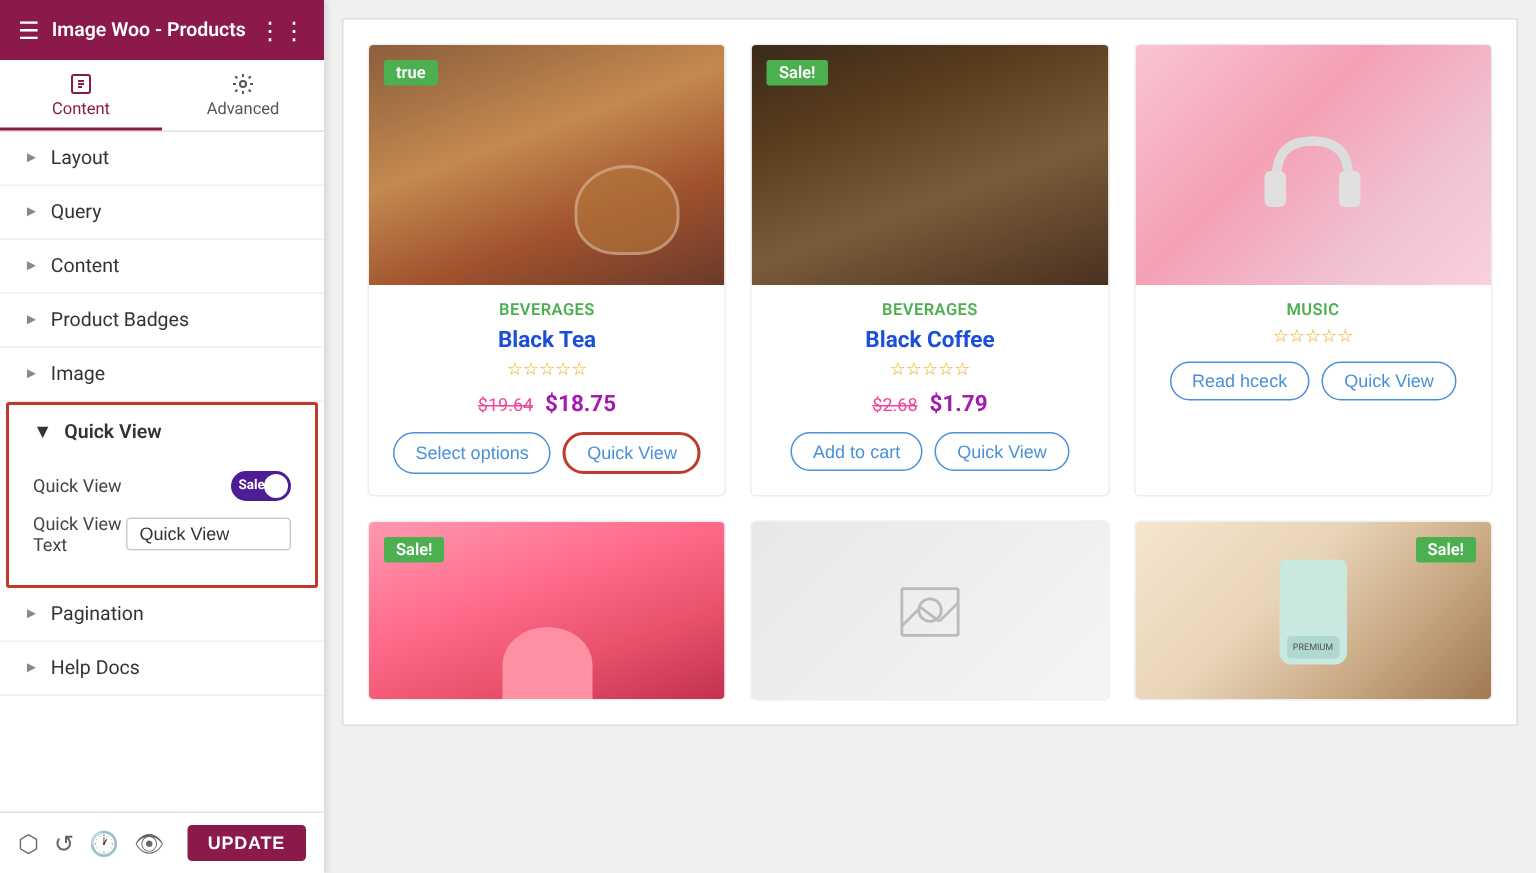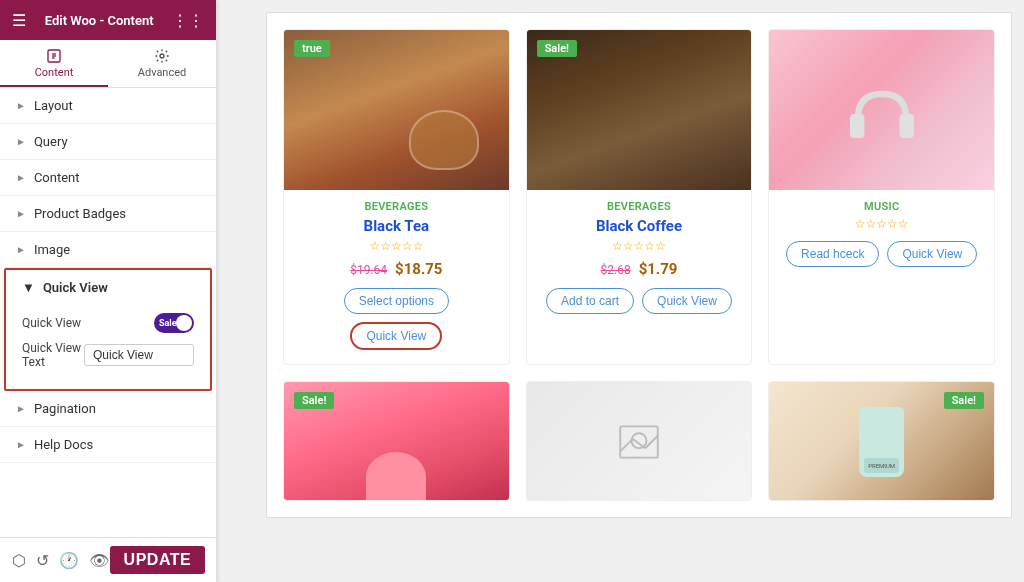--- a/index.html
+++ b/index.html
@@ -160,34 +160,33 @@
       font-size: 16px;
       color: #666;
       cursor: pointer;
     }
     .update-btn {
       background: #8b1a4a;
       color: #fff;
       border: none;
       border-radius: 3px;
       padding: 5px 14px;
-      font-size: 16px;
+      font-size: 12px;
       font-weight: 600;
       cursor: pointer;
       letter-spacing: 0.5px;
     }
 
     
     .main-content {
       flex: 1;
       overflow-y: auto;
       overflow-x: hidden;
       background: #f0f0f0;
       padding: 12px;
-      margin-left: 38px;
     }
     .products-container {
       background: #fff;
       border: 1px solid #ddd;
       border-radius: 2px;
       padding: 16px;
     }
     .products-grid {
       display: grid;
       grid-template-columns: repeat(3, 1fr);
@@ -244,21 +243,21 @@
     }
     .price-old {
       font-size: 12px;
       color: #ec4899;
       text-decoration: line-through;
       margin-right: 4px;
     }
     .price-new {
       font-size: 15px;
       font-weight: 700;
-      color: #a16207;
+      color: #a21caf;
     }
     .product-actions {
       display: flex;
       gap: 8px;
       justify-content: center;
       flex-wrap: wrap;
     }
     .btn-outline {
       border: 1px solid #4a90d9;
       background: #fff;
@@ -282,21 +281,21 @@
       justify-content: center;
     }
     .img-placeholder svg { width: 50px; height: 50px; color: #bbb; }
   </style>
 </head>
 <body>
 
 <div class="sidebar">
   <div class="sidebar-header">
     <span class="hamburger-icon">☰</span>
-    <span class="sidebar-header-title">Edit Woo - Content</span>
+    <span class="sidebar-header-title">Image Woo - Products</span>
     <span class="grid-icon">⋮⋮</span>
   </div>
 
   <div class="sidebar-tabs">
     <div class="sidebar-tab active">
       <svg viewBox="0 0 24 24" fill="none" stroke="currentColor" stroke-width="2">
         <rect x="3" y="3" width="18" height="18" rx="2"></rect>
           <line x1="9" y1="9" x2="15" y2="9"></line>
           <line x1="9" y1="12" x2="15" y2="12"></line>
           <line x1="9" y1="15" x2="13" y2="15"></line>

